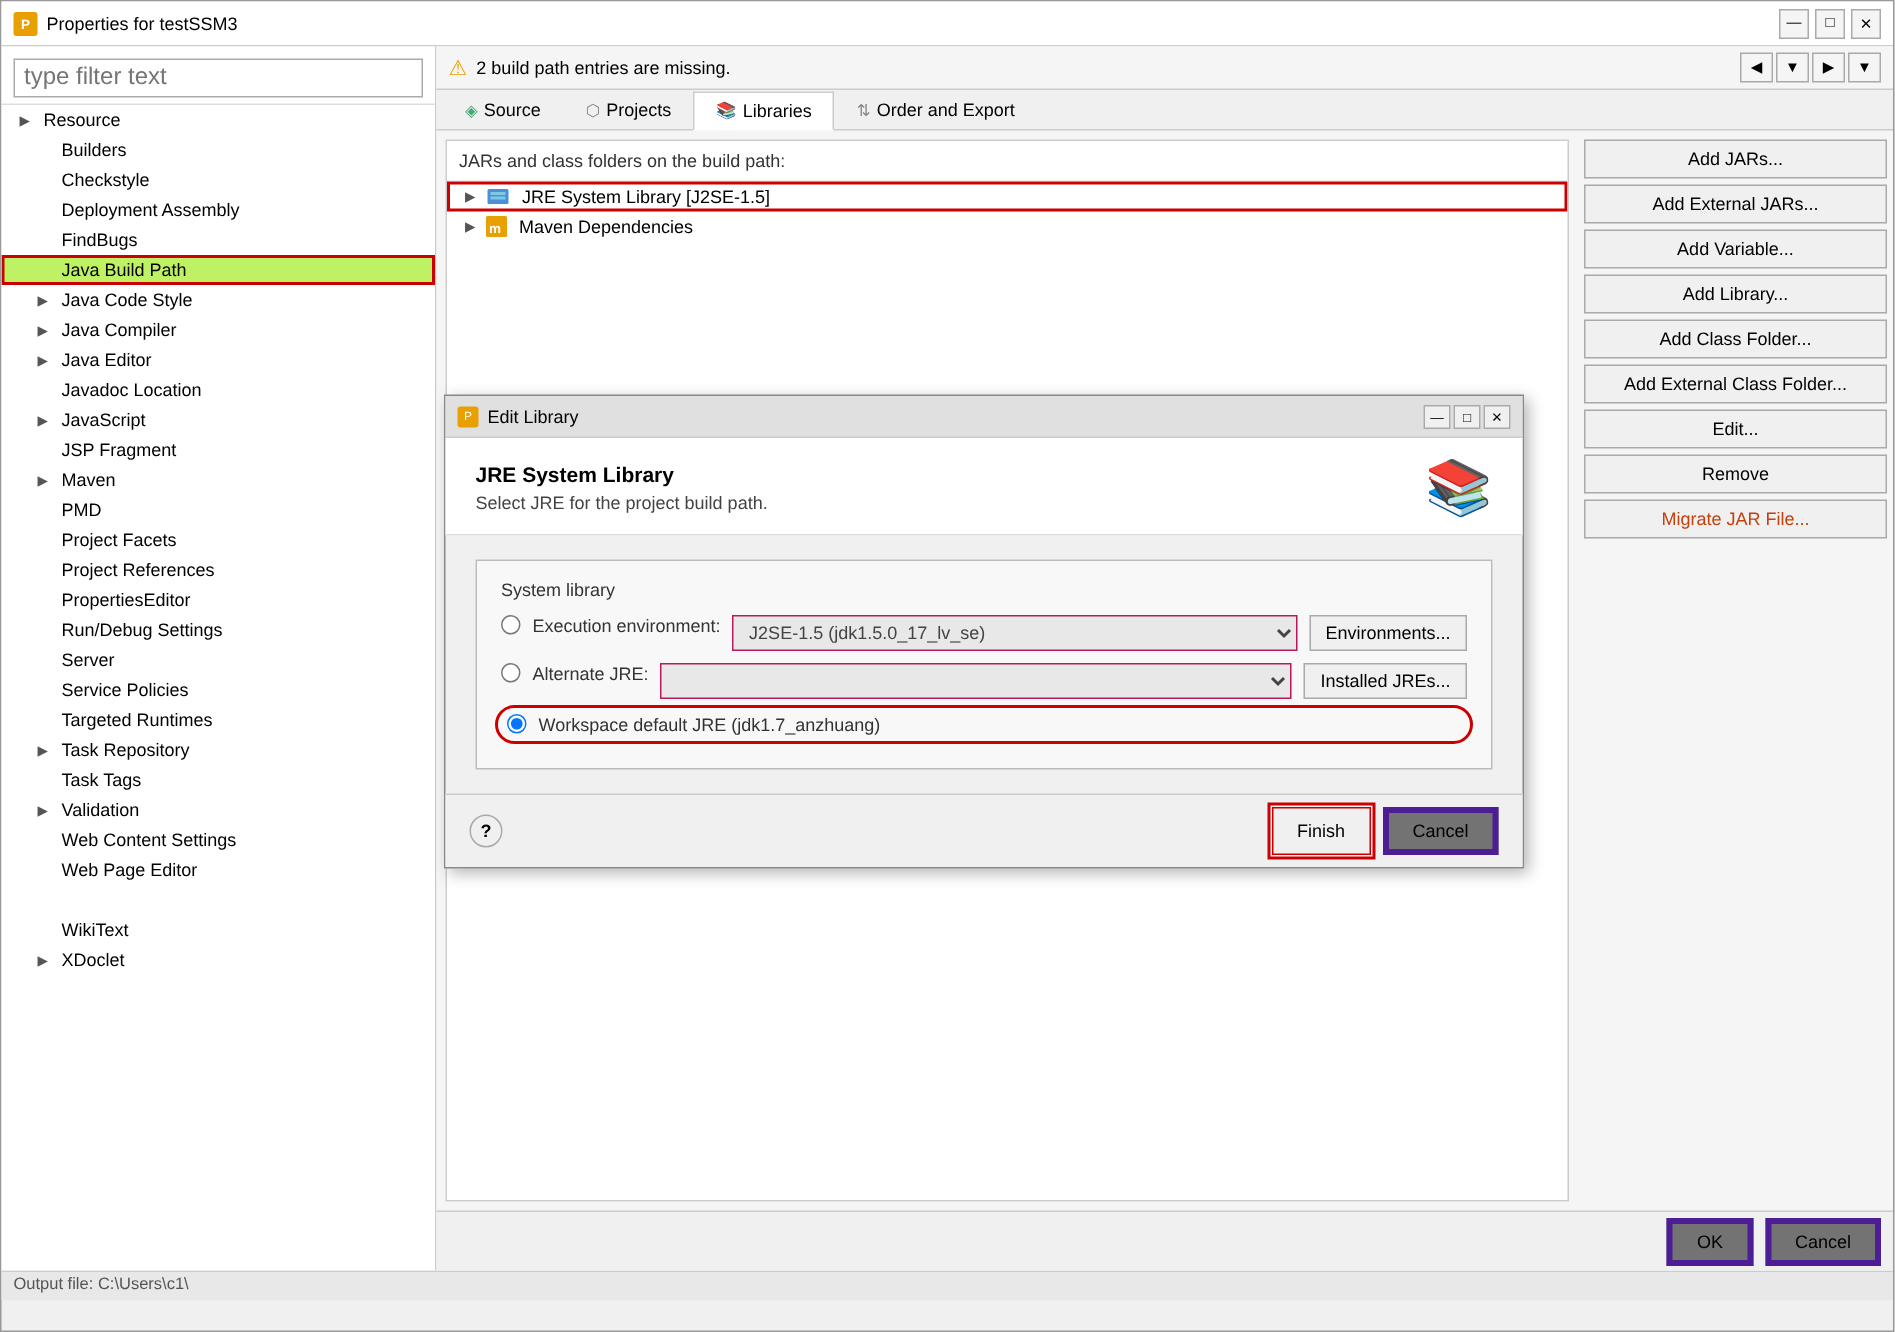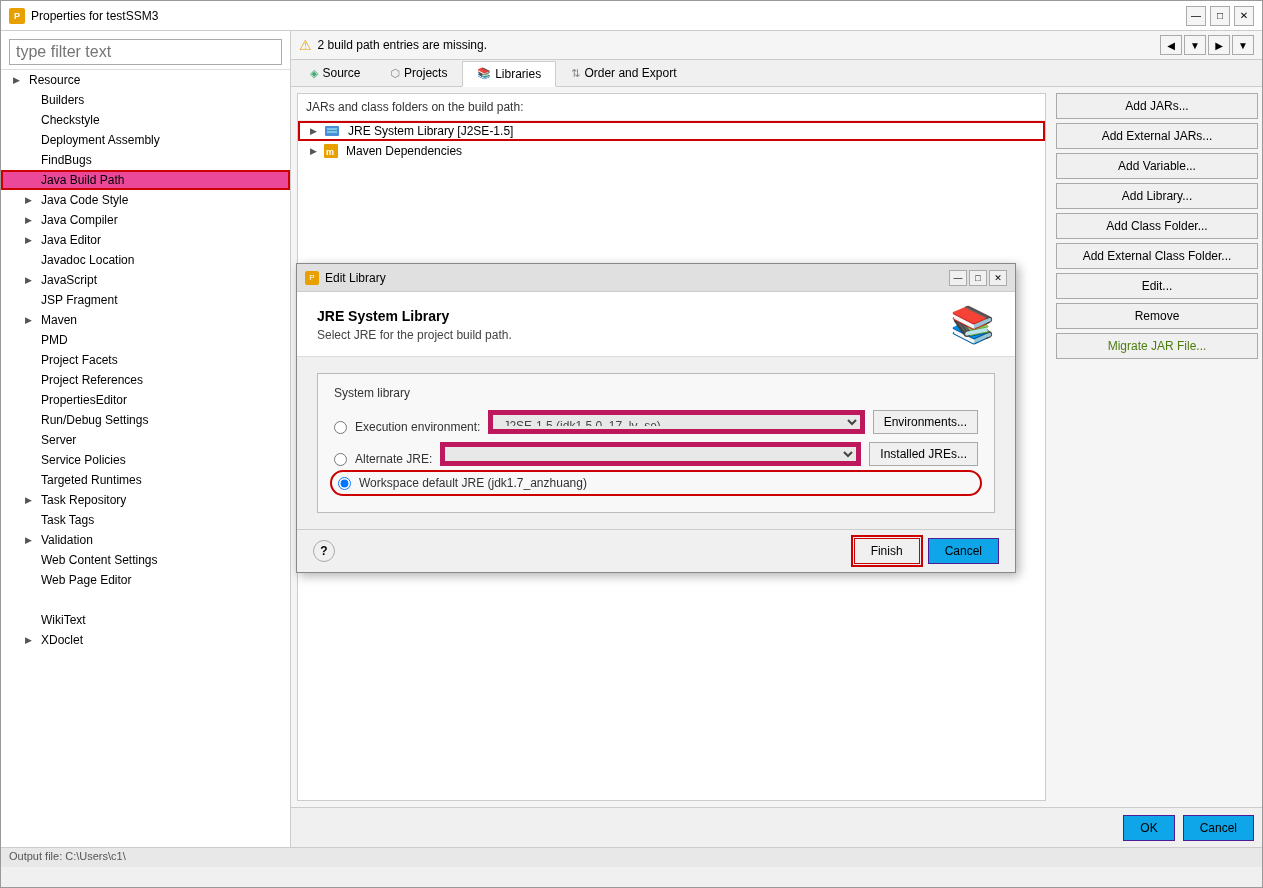--- a/index.html
+++ b/index.html
@@ -78,21 +78,21 @@
       padding: 3px 8px 3px 12px;
       cursor: pointer;
       white-space: nowrap;
       color: #000;
       user-select: none;
       display: flex;
       align-items: center;
     }
     .sidebar-item.selected { background: #dde8ff; }
     .sidebar-item.selected.highlighted {
-      background: #ec4899;
+      background: #bef264;
       outline: 2px solid #cc0000;
       outline-offset: -2px;
     }
     .sidebar-expand {
       width: 12px;
       margin-right: 4px;
       color: #555;
       font-size: 9px;
     }
 
@@ -213,22 +213,22 @@
       display: flex;
       align-items: center;
       justify-content: flex-end;
       padding: 0 8px;
       gap: 8px;
       background: #f0f0f0;
       border-top: 1px solid #ccc;
     }
     .bottom-btn {
       padding: 5px 16px;
-      border: 1px solid #4c1d95;
-      background: #0ea5e9;
+      border: 4px solid #4c1d95;
+      background: #737373;
       cursor: pointer;
       font-size: 12px;
     }
 
     
     .status-bar {
       height: 20px;
       background: #e8e8e8;
       border-top: 1px solid #ccc;
       padding: 2px 8px;
@@ -314,29 +314,29 @@
       padding: 12px 16px;
       background: #f8f8f8;
     }
     .group-title {
       font-size: 12px;
       color: #333;
       margin-bottom: 10px;
     }
     .radio-row {
       display: flex;
-      align-items: flex-end;
+      align-items: flex-start;
       gap: 8px;
       margin-bottom: 8px;
     }
     .radio-row input[type=radio] { cursor: pointer; }
     .radio-label { font-size: 12px; color: #333; flex-shrink: 0; }
     .combo-box {
       flex: 1;
-      border: 5px solid #be185d;
+      border: 1px solid #be185d;
       background: #e8e8e8;
       padding: 3px 6px;
       font-size: 12px;
       color: #444;
       height: 24px;
     }
     .combo-btn {
       padding: 3px 10px;
       border: 1px solid #aaa;
       background: #f0f0f0;
@@ -580,21 +580,21 @@
 
         <div class="right-buttons">
           <button class="action-btn">Add JARs...</button>
           <button class="action-btn">Add External JARs...</button>
           <button class="action-btn">Add Variable...</button>
           <button class="action-btn">Add Library...</button>
           <button class="action-btn">Add Class Folder...</button>
           <button class="action-btn">Add External Class Folder...</button>
           <button class="action-btn">Edit...</button>
           <button class="action-btn">Remove</button>
-          <button class="action-btn" disabled="" style="color:#4d7c0f;">Migrate JAR File...</button>
+          <button class="action-btn" disabled="" style="color:#c2410c;">Migrate JAR File...</button>
         </div>
       </div>
 
       <div class="bottom-bar">
         <button class="bottom-btn">OK</button>
         <button class="bottom-btn">Cancel</button>
       </div>
     </div>
   </div>
 

